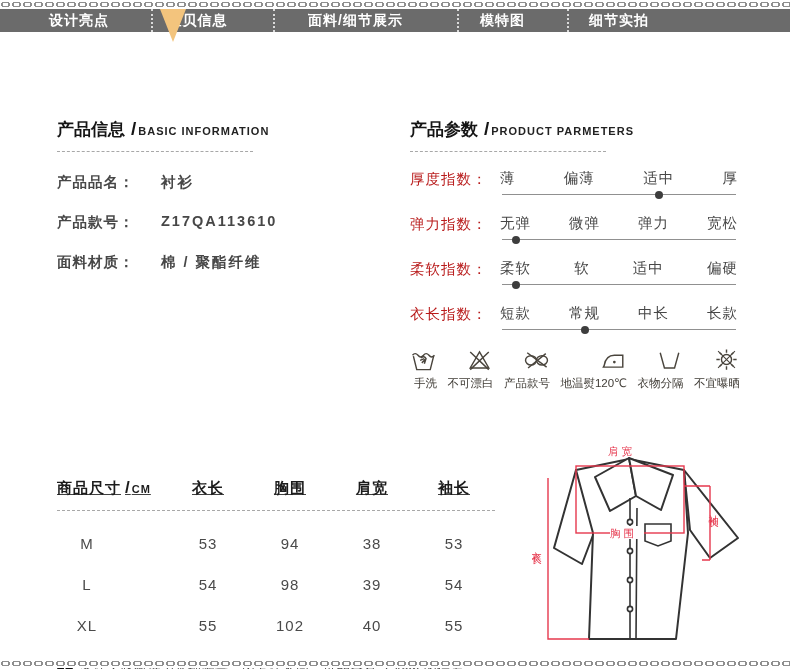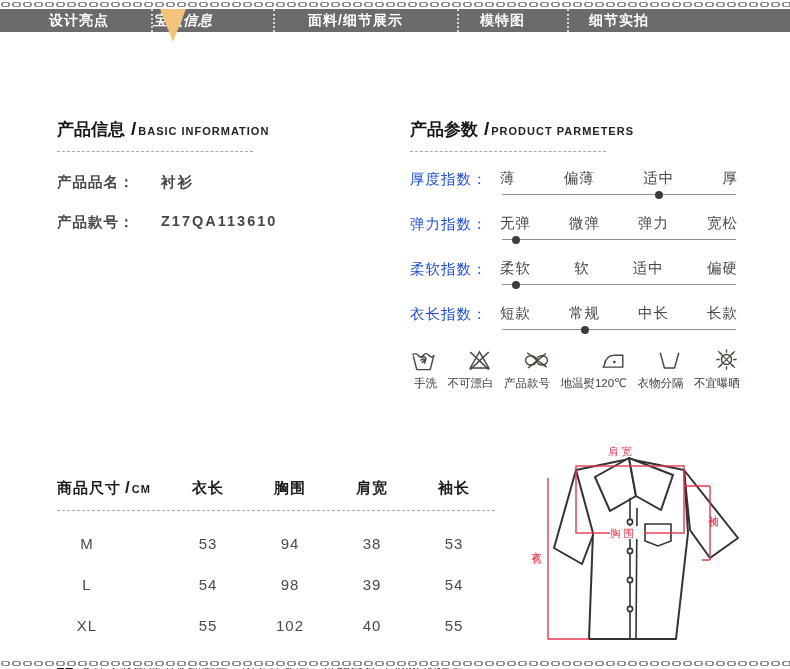--- a/index.html
+++ b/index.html
@@ -13,21 +13,21 @@
     background-size:11px 9px; background-repeat:repeat-x; }
   .chain.top { top:0; }
   .chain.bottom { top:659px; }
 
   
   .navbar { position:absolute; left:0; top:9px; width:790px; height:23px;
     background:#6b6b6b; display:flex; align-items:center; padding-left:28px;gap:21px; }
   .nav-item { position:relative; height:100%; display:flex; align-items:center;
     justify-content:center; color:#fff; font-size:14px; font-weight:bold; letter-spacing:1px; cursor:pointer; }
   .nav-item:nth-child(1){ width:102px; }
-  .nav-item:nth-child(2){ width:101px; justify-content:flex-start; padding-right:10px;font-style:italic; }
+  .nav-item:nth-child(2){ width:101px; justify-content:center; padding-right:10px; }
   .nav-item:nth-child(3){ width:163px; }
   .nav-item:nth-child(4){ width:89px; }
   .nav-item:nth-child(5){ width:102px; }
   .nav-item + .nav-item { border-left:2px dotted rgba(255,255,255,.75); }
   .nav-triangle { position:absolute; left:7px; top:0; width:0; height:0;
     border-left:13px solid transparent; border-right:13px solid transparent;
     border-top:33px solid #f3c47d; z-index:5; }
 
   
   .sec-header { font-size:17px; font-weight:bold; color:#151515; white-space:nowrap; }
@@ -39,36 +39,36 @@
   .info-col { position:absolute; left:57px; top:118px; width:310px; }
   .info-col .dashed { width:196px; }
   .info-row { display:flex; margin-top:21px; font-size:14.5px; color:#474747; letter-spacing:1px;font-weight:bold; }
   .info-row .lbl { width:104px; flex:none; }
   .info-row .val { letter-spacing:2px; }
 
   
   .param-col { position:absolute; left:410px; top:118px; width:330px; }
   .param-col .dashed { width:196px; }
   .param-row { display:flex; margin-top:17px; align-items:flex-start; }
-  .param-label { width:90px; flex:none; font-size:14.5px; color:#1d4ed8; letter-spacing:1px; padding-top:1px; }
+  .param-label { width:90px; flex:none; font-size:14.5px; color:#b91c1c; letter-spacing:1px; padding-top:1px; }
   .param-opts { position:relative; width:238px; display:flex; justify-content:space-between;
     padding-bottom:9px; font-size:14.5px; color:#474747; }
   .opt { letter-spacing:1px; }
   .track { position:absolute; left:2px; right:2px; bottom:2px; height:1px; background:#909090; }
   .dot { position:absolute; bottom:-1.5px; width:8px; height:8px; border-radius:50%; background:#3d3d3d; }
 
   
   .care-row { display:flex; justify-content:space-between; width:330px; margin-top:14px; }
   .care-item { display:flex; flex-direction:column; align-items:flex-end; }
   .care-item svg { width:27px; height:27px; stroke:#4a453d; fill:none; stroke-width:1.7; }
   .care-label { font-size:11.5px; color:#3f3b35; margin-top:3px; white-space:nowrap; }
 
   
   .size-block { position:absolute; left:57px; top:478px; width:438px; }
-  .size-grid { display:grid; grid-template-columns:110px 82px 82px 82px 82px; align-items:center; }
+  .size-grid { display:grid; grid-template-columns:110px 82px 82px 82px 82px; align-items:center;text-decoration:underline; }
   .size-grid .head { font-size:15px; font-weight:bold; color:#1c1c1c; text-align:center; letter-spacing:1px; }
   .size-grid .head.first { text-align:left; }
   .size-title { font-size:16px; font-weight:bold; color:#151515; }
   .size-title .slash { font-size:17px; margin:0 1px 0 4px; }
   .size-title .unit { font-size:11px; font-weight:bold; }
   .size-block .dashed { width:438px; margin-top:12px; }
   .size-row { display:grid; grid-template-columns:110px 82px 82px 82px 82px; margin-top:24px;
     font-size:15px; color:#4a4a4a; }
   .size-row span { text-align:center; letter-spacing:1px; }
   .size-row .sz { text-align:center; width:60px; }
@@ -107,20 +107,24 @@
     <div class="dashed"></div>
 
     <div class="info-row">
       <span class="lbl">产品品名：</span>
       <span class="val">衬衫</span>
     </div>
     <div class="info-row">
       <span class="lbl">产品款号：</span>
       <span class="val">Z17QA113610</span>
     </div>
+    <div class="info-row">
+      <span class="lbl">面料材质：</span>
+      <span class="val">棉 / 聚酯纤维</span>
+    </div>
   </div>
 
   <div class="param-col">
     <div class="sec-header">
       <span>产品参数</span><span class="slash">/</span><span class="sub">PRODUCT PARMETERS</span>
     </div>
     <div class="dashed"></div>
 
     <div class="param-row">
       <span class="param-label">厚度指数：</span>

